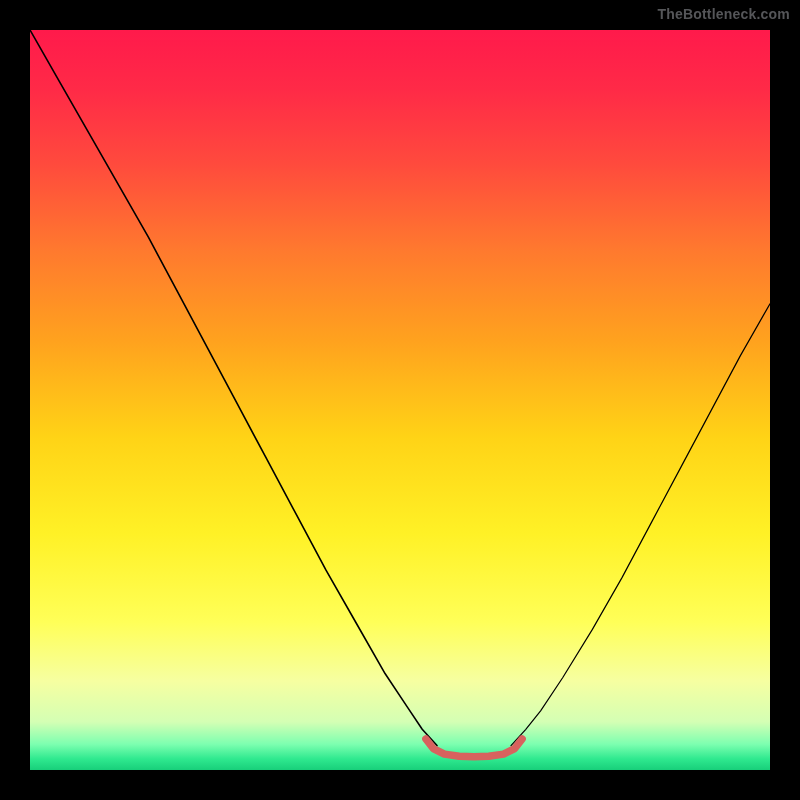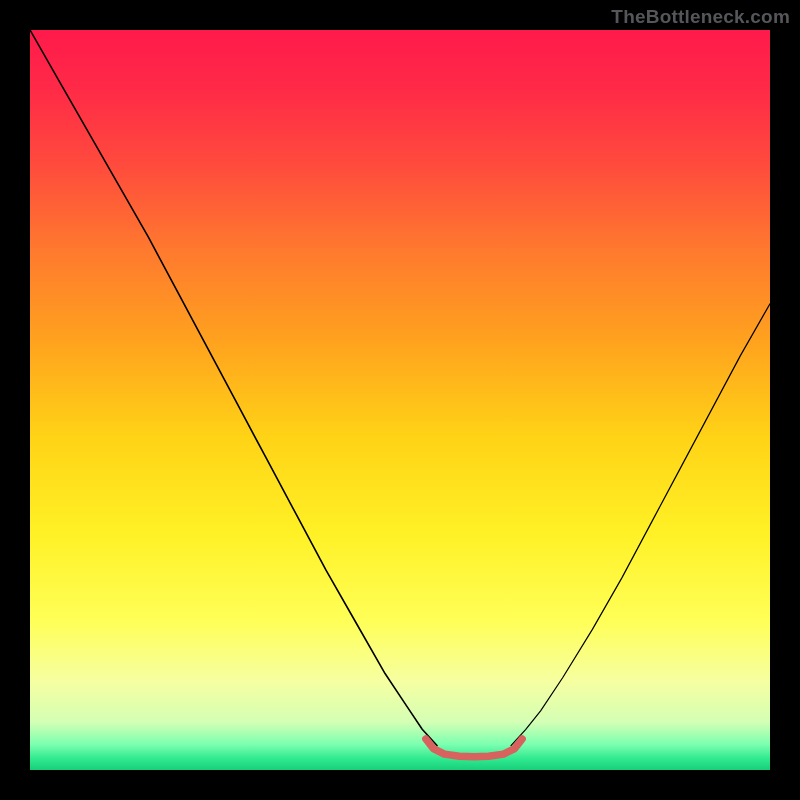--- a/index.html
+++ b/index.html
@@ -21,21 +21,21 @@
     position: absolute;
     left: 30px;
     top: 30px;
     width: 740px;
     height: 740px;
   }
   .watermark {
     position: absolute;
     top: 6px;
     right: 10px;
-    font-size: 19px;
+    font-size: 14px;
     font-weight: 600;
     color: #555659;
     letter-spacing: 0.2px;
     white-space: nowrap;
   }
   svg {
     display: block;
   }
 </style>
 </head>

